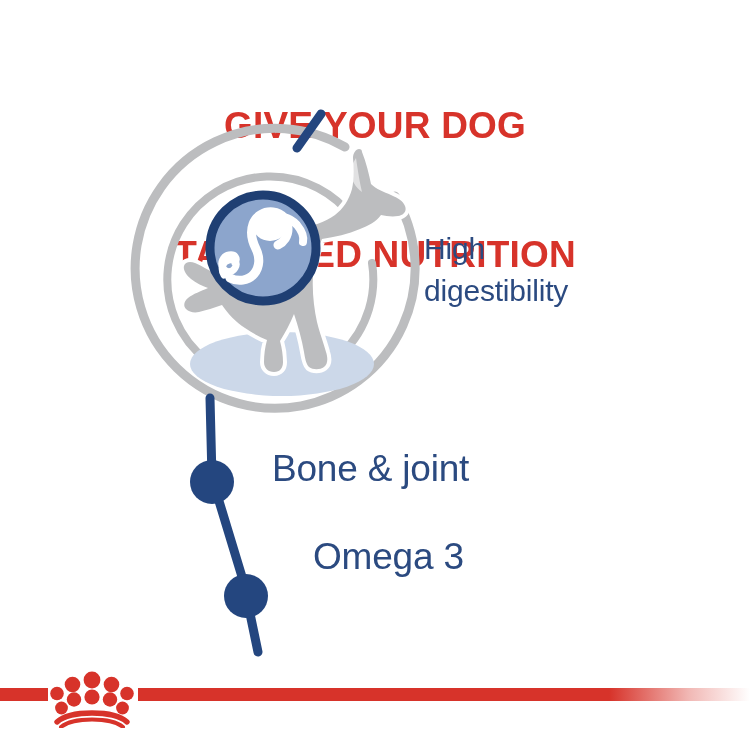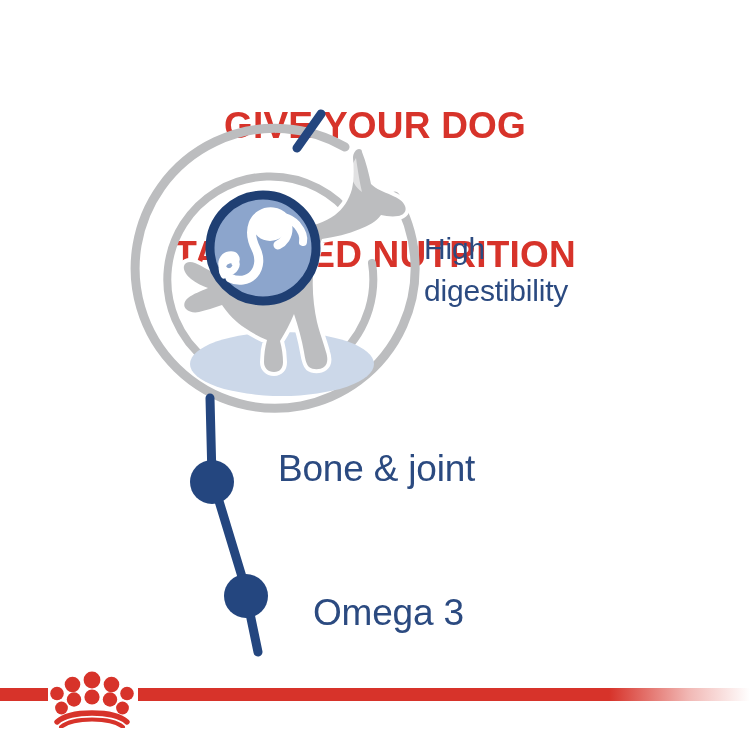--- a/index.html
+++ b/index.html
@@ -74,29 +74,29 @@
 
   .label-digest {
     left: 416px;
     top: 228px;
     font-size: 30px;
     line-height: 42px;
     width: 320px;
     margin-left: 8px;
   }
   .label-bone {
-    left: 278px;
+    left: 272px;
     top: 448px;
     font-size: 37px;
     line-height: 41px;
     width: 330px;
   }
   .label-omega {
     left: 313px;
-    top: 592px;
+    top: 536px;
     font-size: 37px;
     line-height: 41px;
     width: 330px;
   }
 
   
   .footer {
     position: absolute;
     left: 0;
     bottom: 0;

